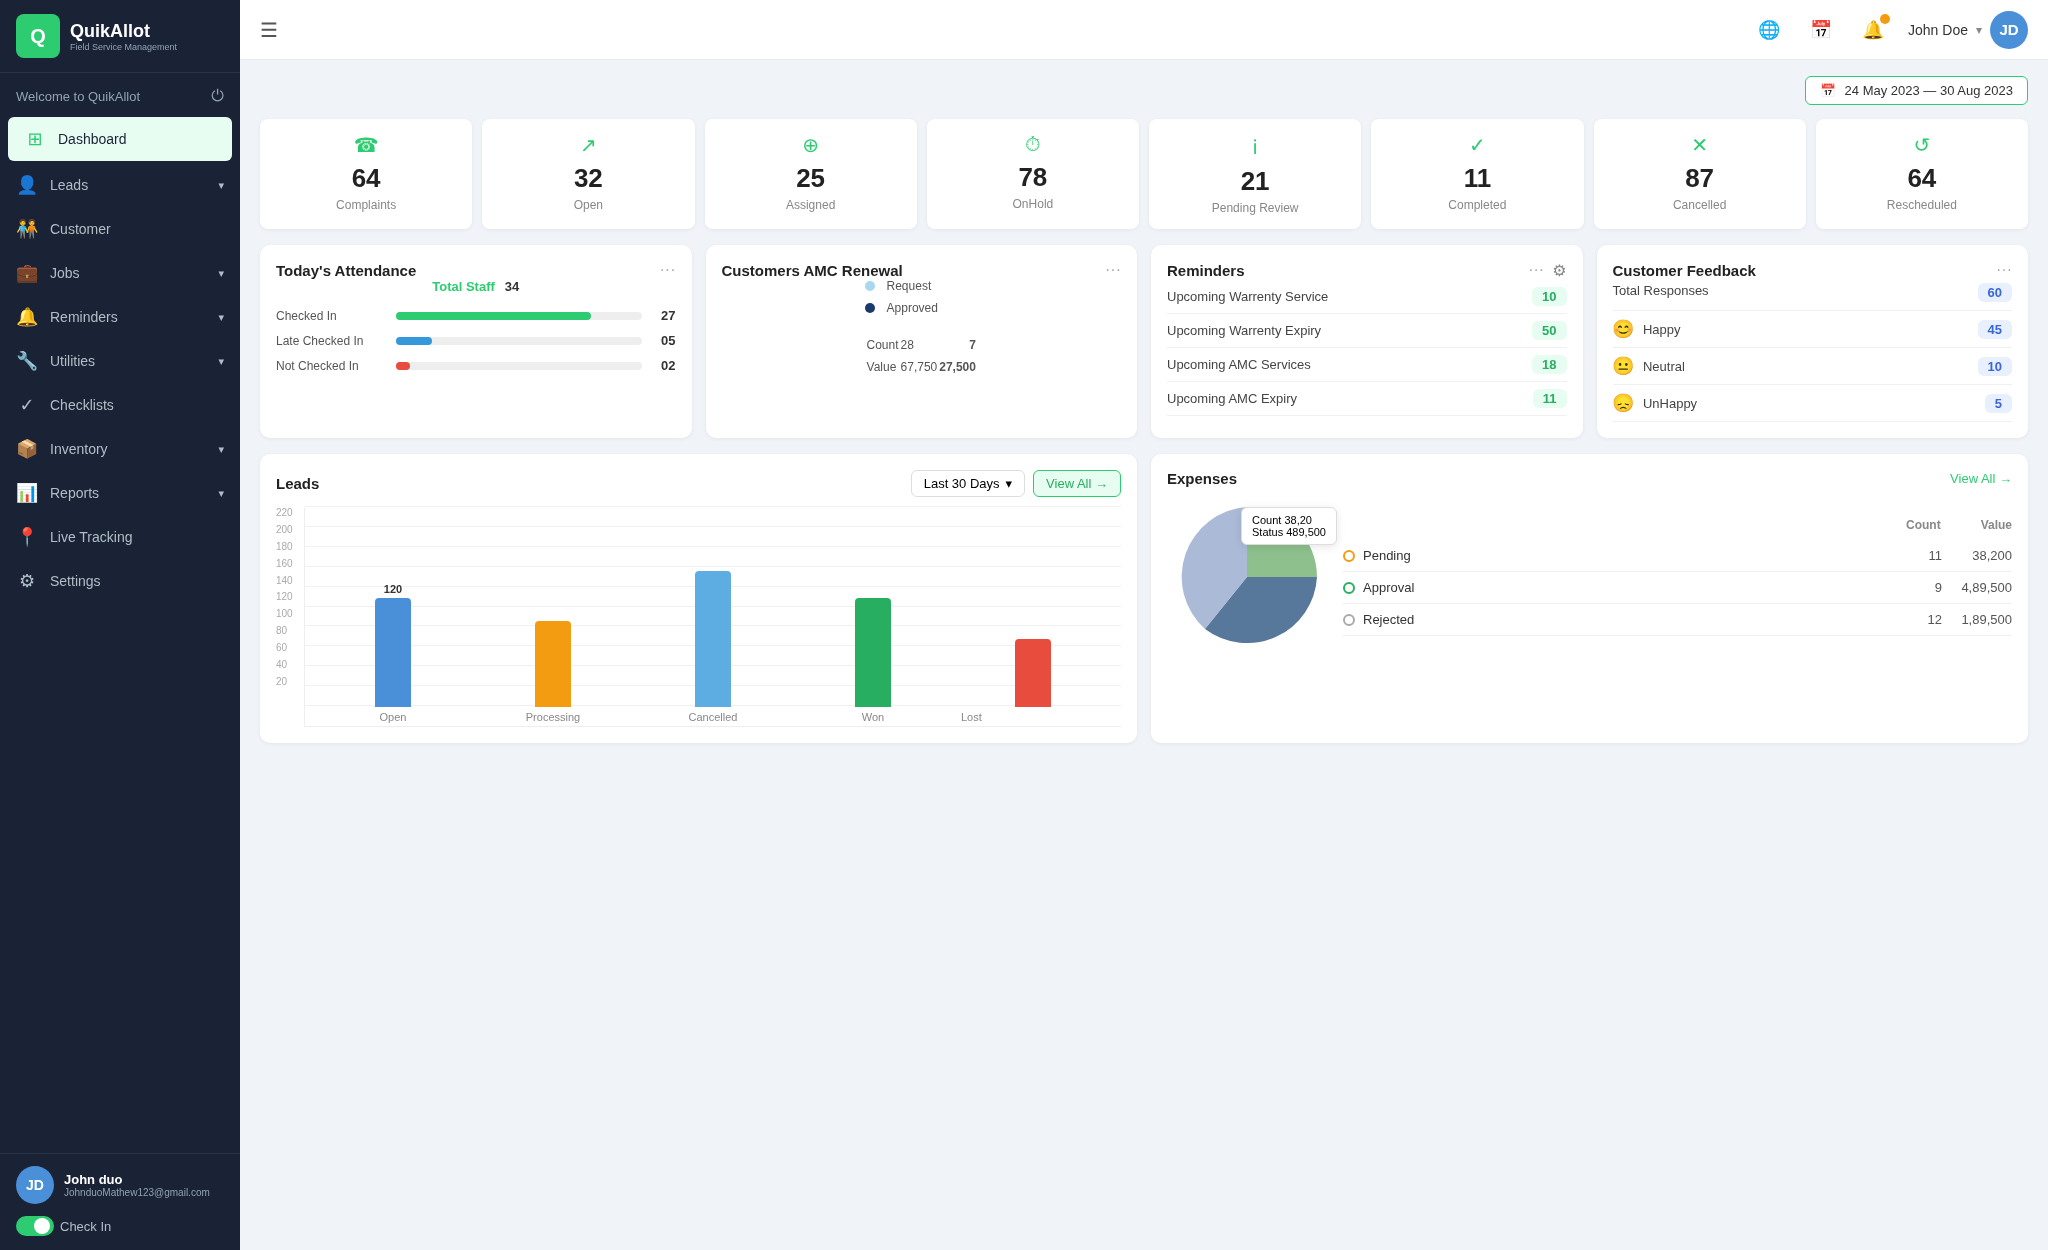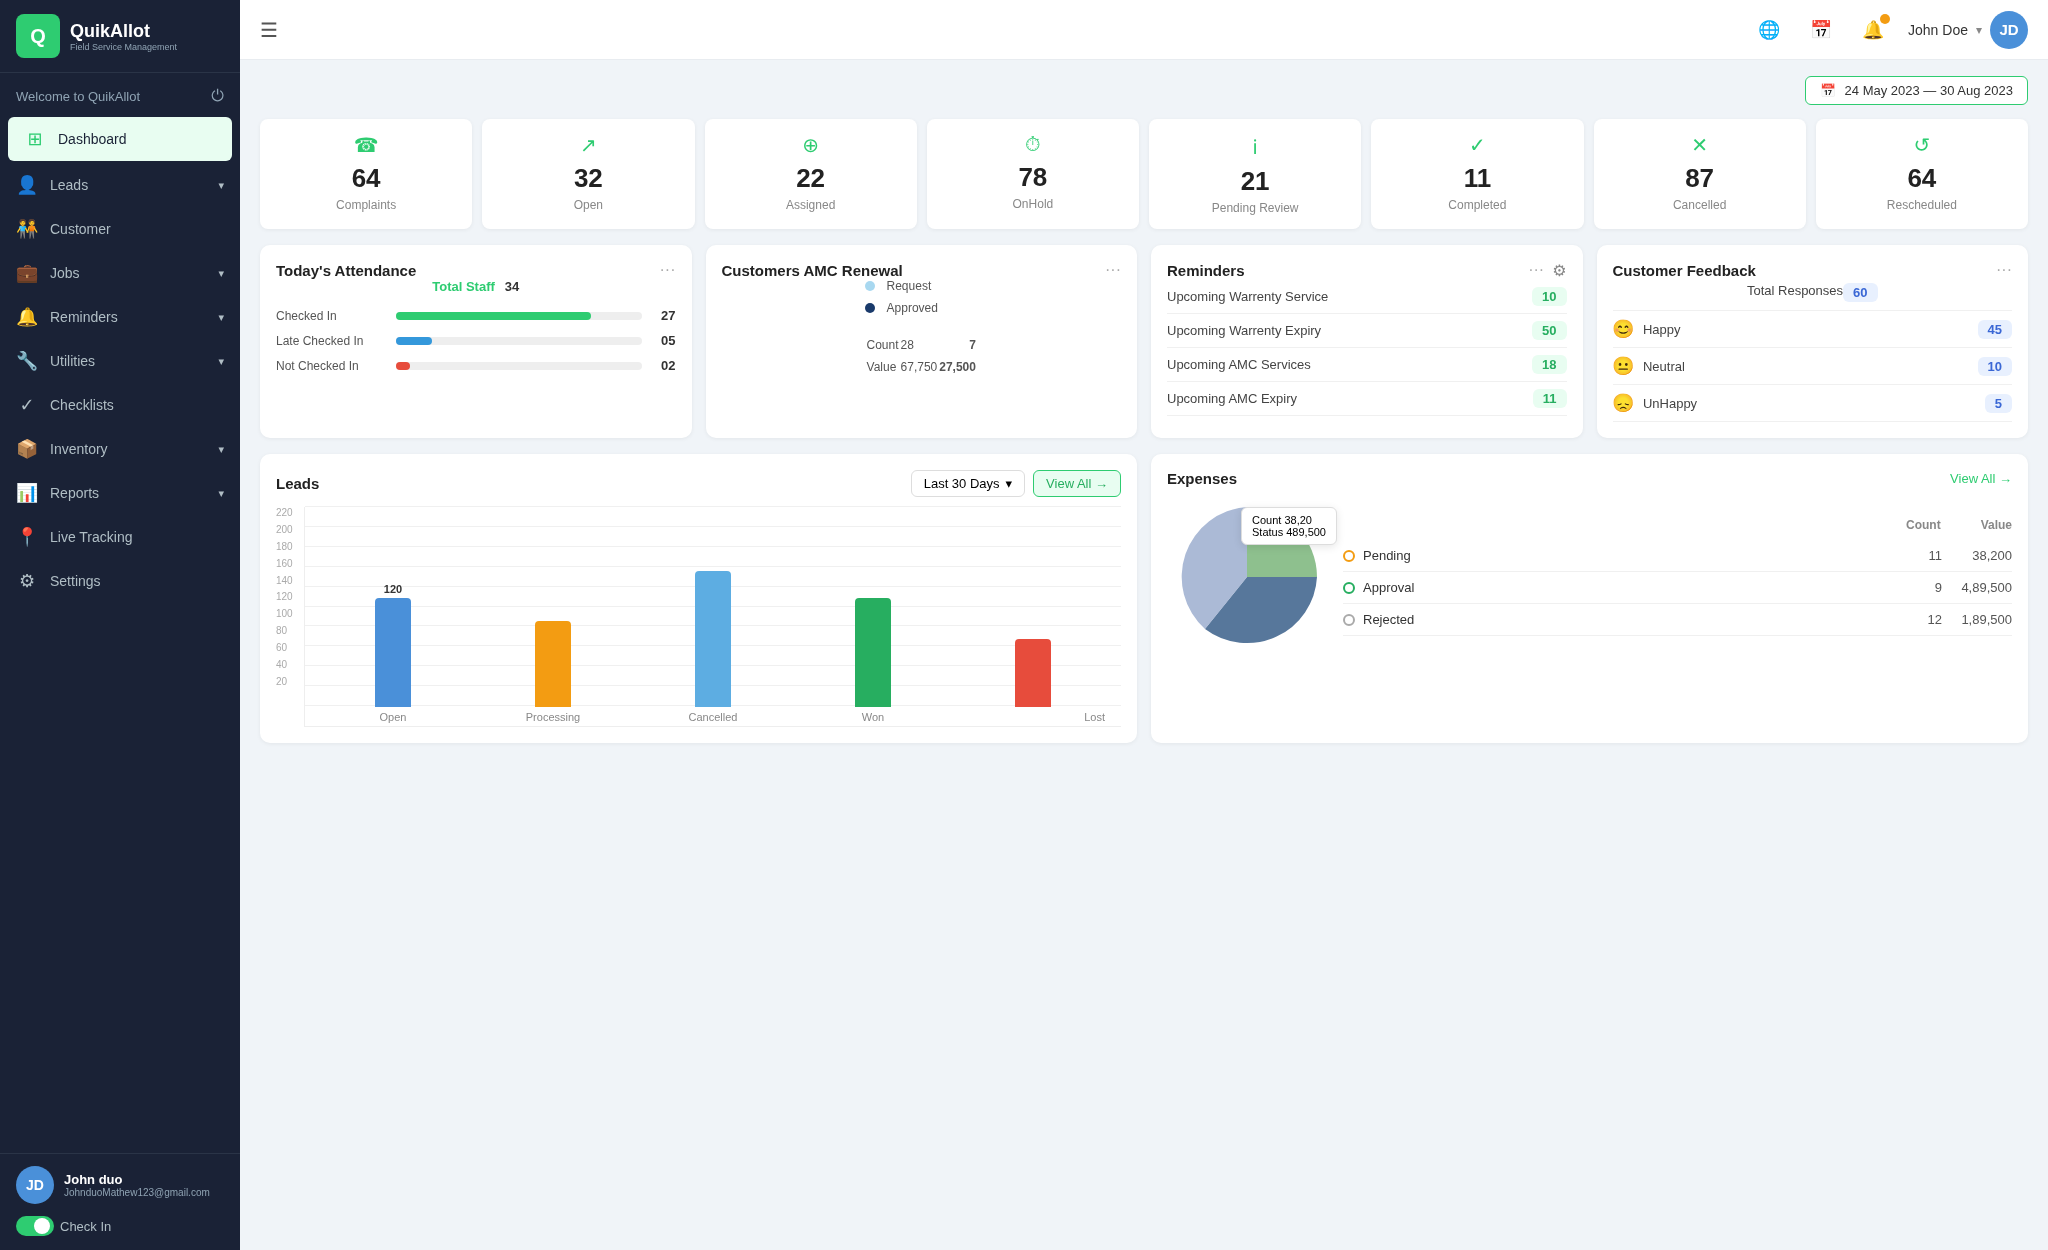--- a/index.html
+++ b/index.html
@@ -276,21 +276,21 @@
     .feedback-badge {
       background: #e8f0fe;
       color: #3a67d5;
       border-radius: 6px;
       padding: 2px 10px;
       font-size: 13px;
       font-weight: 600;
     }
     .feedback-icon { font-size: 18px; margin-right: 8px; }
     .feedback-left { display: flex; align-items: center; }
-    .total-resp { display: flex; justify-content: center; padding: 4px 0 8px; font-size: 13px; color: #444; border-bottom: 1px solid #f0f0f0; }
+    .total-resp { display: flex; justify-content: space-between; padding: 4px 0 8px; font-size: 13px; color: #444; border-bottom: 1px solid #f0f0f0; }
 
     
     .bottom-row {
       display: grid;
       grid-template-columns: 1fr 1fr;
       gap: 14px;
     }
     .filter-btn {
       border: 1px solid #ddd;
       border-radius: 6px;
@@ -462,21 +462,21 @@
     <div class="stat-number">64</div>
     <div class="stat-label">Complaints</div>
   </div>
         <div class="stat-card">
     <div class="stat-icon">↗</div>
     <div class="stat-number">32</div>
     <div class="stat-label">Open</div>
   </div>
         <div class="stat-card">
     <div class="stat-icon">⊕</div>
-    <div class="stat-number">22</div>
+    <div class="stat-number">25</div>
     <div class="stat-label">Assigned</div>
   </div>
         <div class="stat-card">
     <div class="stat-icon">⏱</div>
     <div class="stat-number">78</div>
     <div class="stat-label">OnHold</div>
   </div>
         <div class="stat-card">
     <div class="stat-icon">ℹ</div>
     <div class="stat-number">21</div>
@@ -705,21 +705,21 @@
 
       <div class="bar" style="height:68px;background:#e74c3c;width:36px;border-radius:4px 4px 0 0;"></div>
     </div>
   </div>
               </div>
             <div id="bars-labels" style="display:flex;gap:16px;padding:0 16px;justify-content:space-around;margin-top:4px;">
                 <div style="flex: 1 1 0%; text-align: center; font-size: 11px; color: rgb(136, 136, 136);">Open</div>
                 <div style="flex: 1 1 0%; text-align: center; font-size: 11px; color: rgb(136, 136, 136);">Processing</div>
                 <div style="flex: 1 1 0%; text-align: center; font-size: 11px; color: rgb(136, 136, 136);">Cancelled</div>
                 <div style="flex: 1 1 0%; text-align: center; font-size: 11px; color: rgb(136, 136, 136);">Won</div>
-                <div style="flex: 1 1 0%; text-align: right; font-size: 11px; color: rgb(136, 136, 136);">Lost</div>
+                <div style="flex: 1 1 0%; text-align: left; font-size: 11px; color: rgb(136, 136, 136);">Lost</div>
               </div>
           </div>
         </div>
       </div>
 
       <div class="card">
         <div class="expenses-header">
           <span class="card-title">Expenses</span>
           <span class="view-all-link">View All →</span>
         </div>

